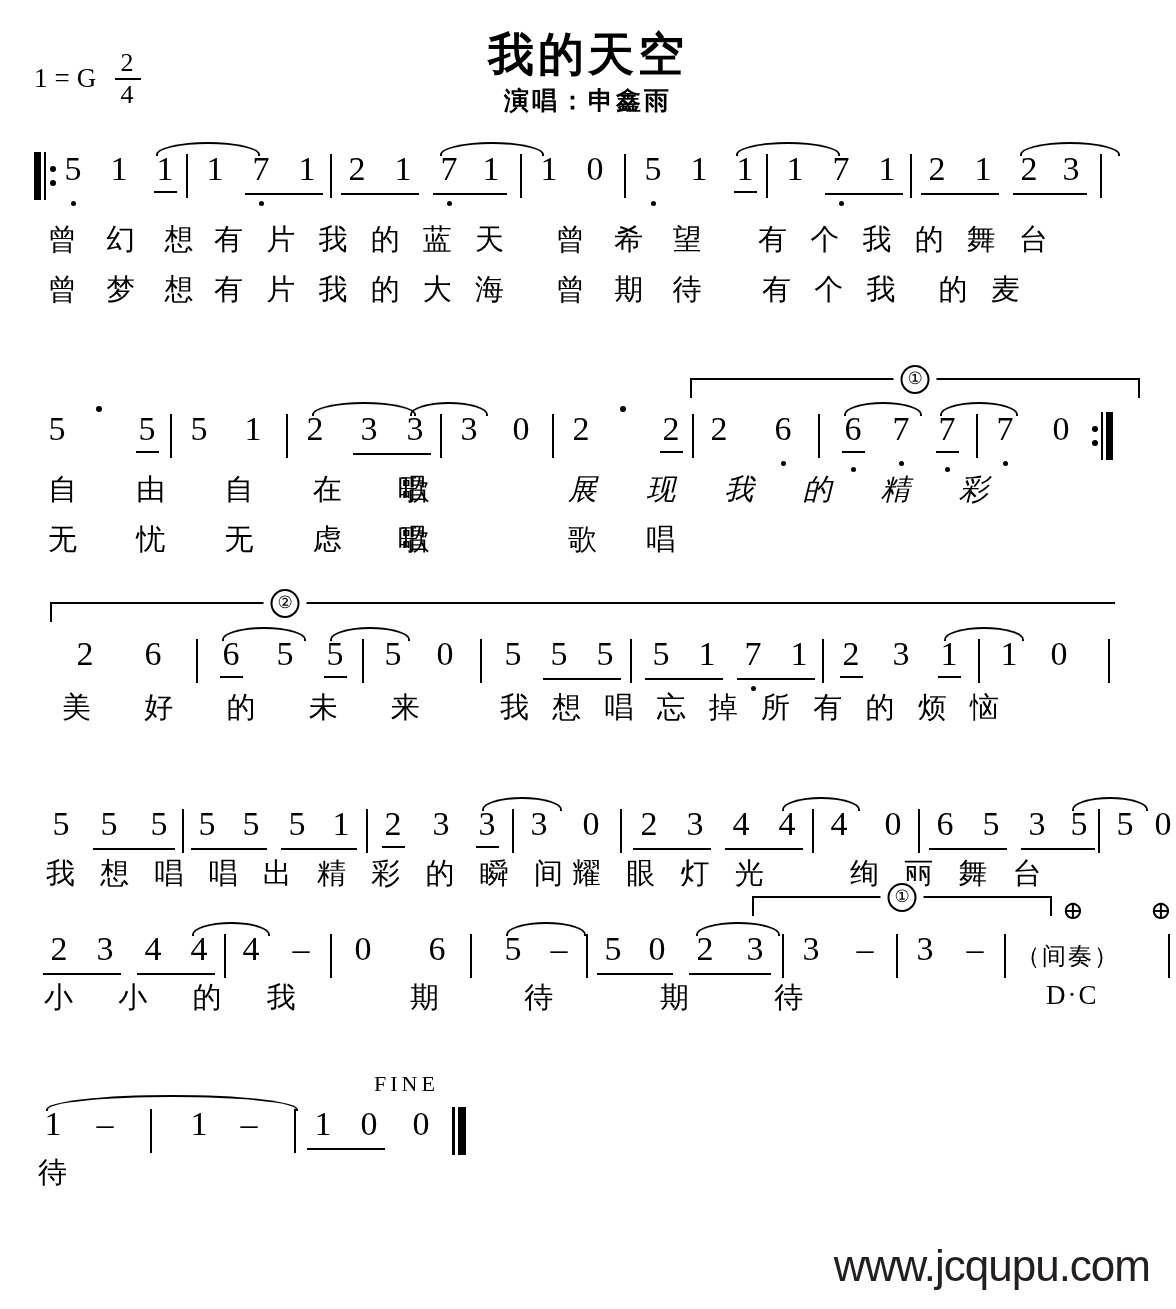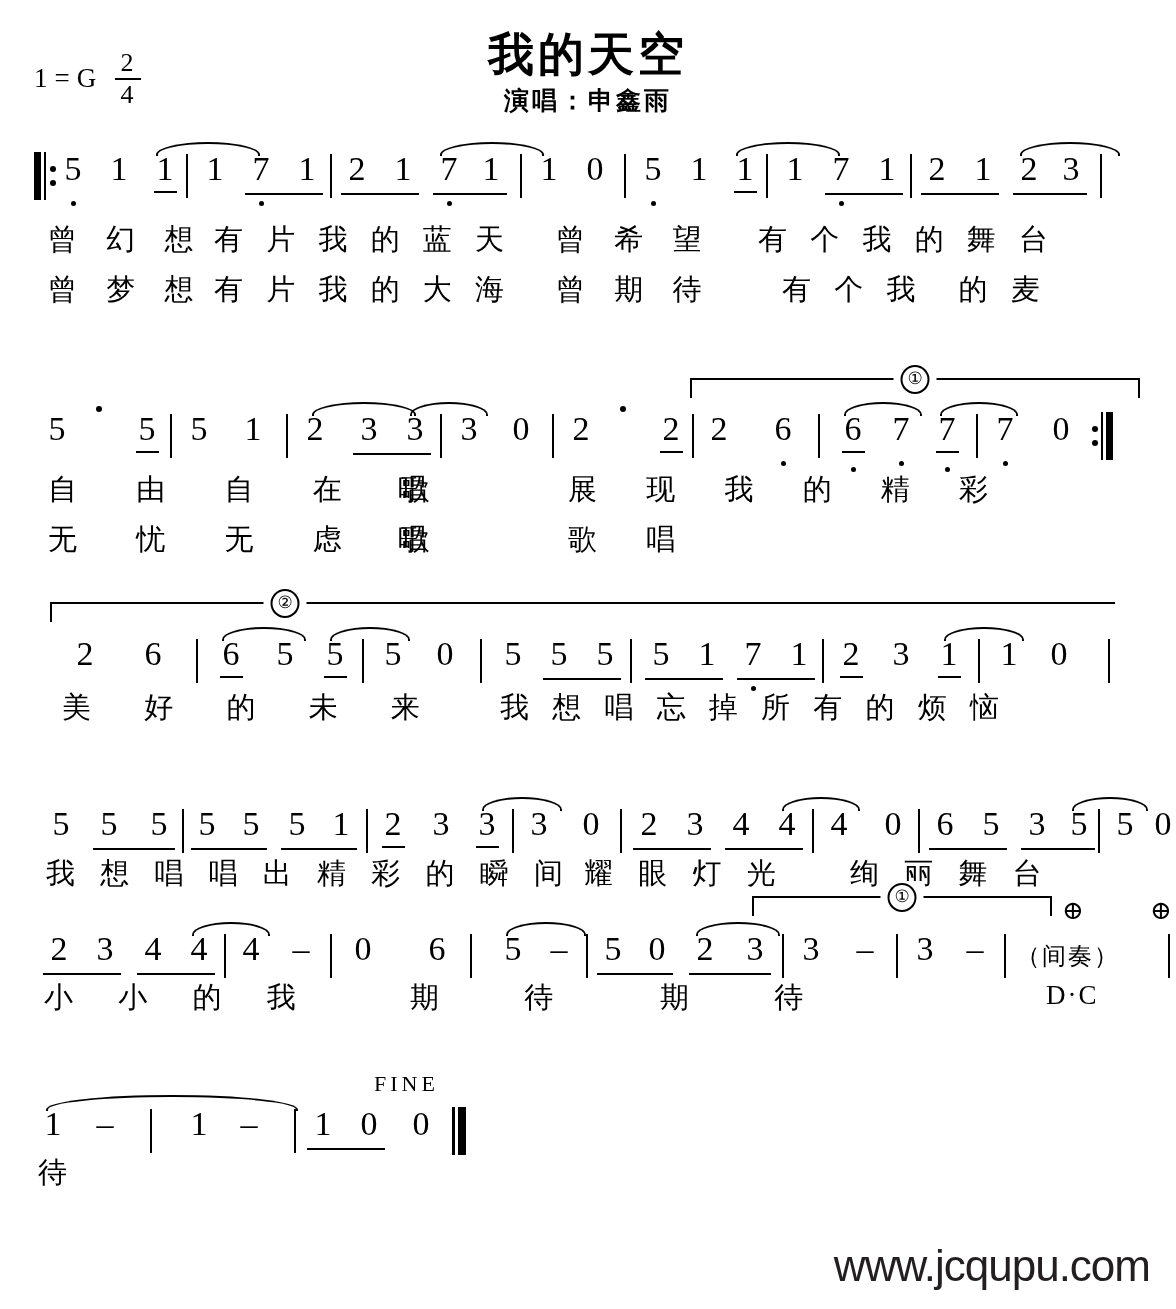--- a/index.html
+++ b/index.html
@@ -178,21 +178,21 @@
 </div>
 
 <div class="lyr" style="left:48px;top:222px;letter-spacing:10px;">曾 幻 想</div>
 <div class="lyr" style="left:214px;top:222px;letter-spacing:7px;">有 片 我 的 蓝 天</div>
 <div class="lyr" style="left:556px;top:222px;letter-spacing:10px;">曾 希 望</div>
 <div class="lyr" style="left:758px;top:222px;letter-spacing:7px;">有 个 我 的 舞 台</div>
 
 <div class="lyr" style="left:48px;top:272px;letter-spacing:10px;text-align:right;">曾 梦 想</div>
 <div class="lyr" style="left:214px;top:272px;letter-spacing:7px;">有 片 我 的 大 海</div>
 <div class="lyr" style="left:556px;top:272px;letter-spacing:10px;">曾 期 待</div>
-<div class="lyr" style="left:782px;top:272px;letter-spacing:7px;">有 个 我　的 麦</div>
+<div class="lyr" style="left:762px;top:272px;letter-spacing:7px;">有 个 我　的 麦</div>
 
 <div class="system" id="sys2" style="top:410px;">
   <div class="noterow">
 
     <div class="cell" style="left:44px;width:26px;"><span class="n">5</span></div>
     <div class="cell" style="left:92px;width:14px;"><span class="augdot"></span></div>
     <div class="cell" style="left:134px;width:26px;"><span class="n u1">5</span></div>
     <div class="barline" style="left:170px;"></div>
 
     <div class="cell" style="left:186px;width:26px;"><span class="n">5</span></div>
@@ -241,21 +241,21 @@
       <span class="d" style="left:0;top:14px;"></span>
       <span class="d" style="left:0;top:28px;"></span>
       <span class="thin" style="left:9px;"></span>
       <span class="thick" style="left:14px;"></span>
     </div>
   </div>
 </div>
 
 <div class="lyr" style="left:48px;top:472px;letter-spacing:25px;">自 由 自 在 歌</div>
 <div class="lyr" style="left:398px;top:472px;">唱</div>
-<div class="lyr" style="left:568px;top:472px;letter-spacing:20px;">展 现 我 的 精 彩</div>
+<div class="lyr" style="left:568px;top:472px;letter-spacing:20px;font-style:italic;">展 现 我 的 精 彩</div>
 
 <div class="lyr" style="left:48px;top:522px;letter-spacing:25px;">无 忧 无 虑 歌</div>
 <div class="lyr" style="left:398px;top:522px;">唱</div>
 <div class="lyr" style="left:568px;top:522px;letter-spacing:20px;">歌 唱</div>
 
 <div class="system" id="sys3" style="top:635px;">
   <div class="noterow">
 
     <div class="volta" style="left:50px;top:-33px;width:1065px;">
       <span class="line"></span>
@@ -355,21 +355,21 @@
     <div class="beam" style="left:1021px;top:43px;width:74px;"></div>
     <div class="slur" style="left:1072px;top:-8px;width:72px;"></div>
     <div class="barline" style="left:1098px;"></div>
   </div>
 </div>
 
 <div class="cell" style="position:absolute;left:1112px;top:805px;width:26px;"><span class="n">5</span></div>
 <div class="cell" style="position:absolute;left:1150px;top:805px;width:26px;"><span class="n">0</span></div>
 
 <div class="lyr" style="left:46px;top:856px;letter-spacing:8px;">我 想 唱 唱 出 精 彩 的 瞬 间</div>
-<div class="lyr" style="left:584px;top:856px;letter-spacing:8px;">耀 眼 灯 光</div>
+<div class="lyr" style="left:572px;top:856px;letter-spacing:8px;">耀 眼 灯 光</div>
 <div class="lyr" style="left:850px;top:856px;letter-spacing:8px;">绚 丽 舞 台</div>
 
 <div class="system" id="sys5" style="top:930px;">
   <div class="noterow">
 
     <div class="cell" style="left:46px;width:26px;"><span class="n">2</span></div>
     <div class="cell" style="left:92px;width:26px;"><span class="n">3</span></div>
     <div class="cell" style="left:140px;width:26px;"><span class="n">4</span></div>
     <div class="cell" style="left:186px;width:26px;"><span class="n">4</span></div>
     <div class="beam" style="left:43px;top:43px;width:78px;"></div>

